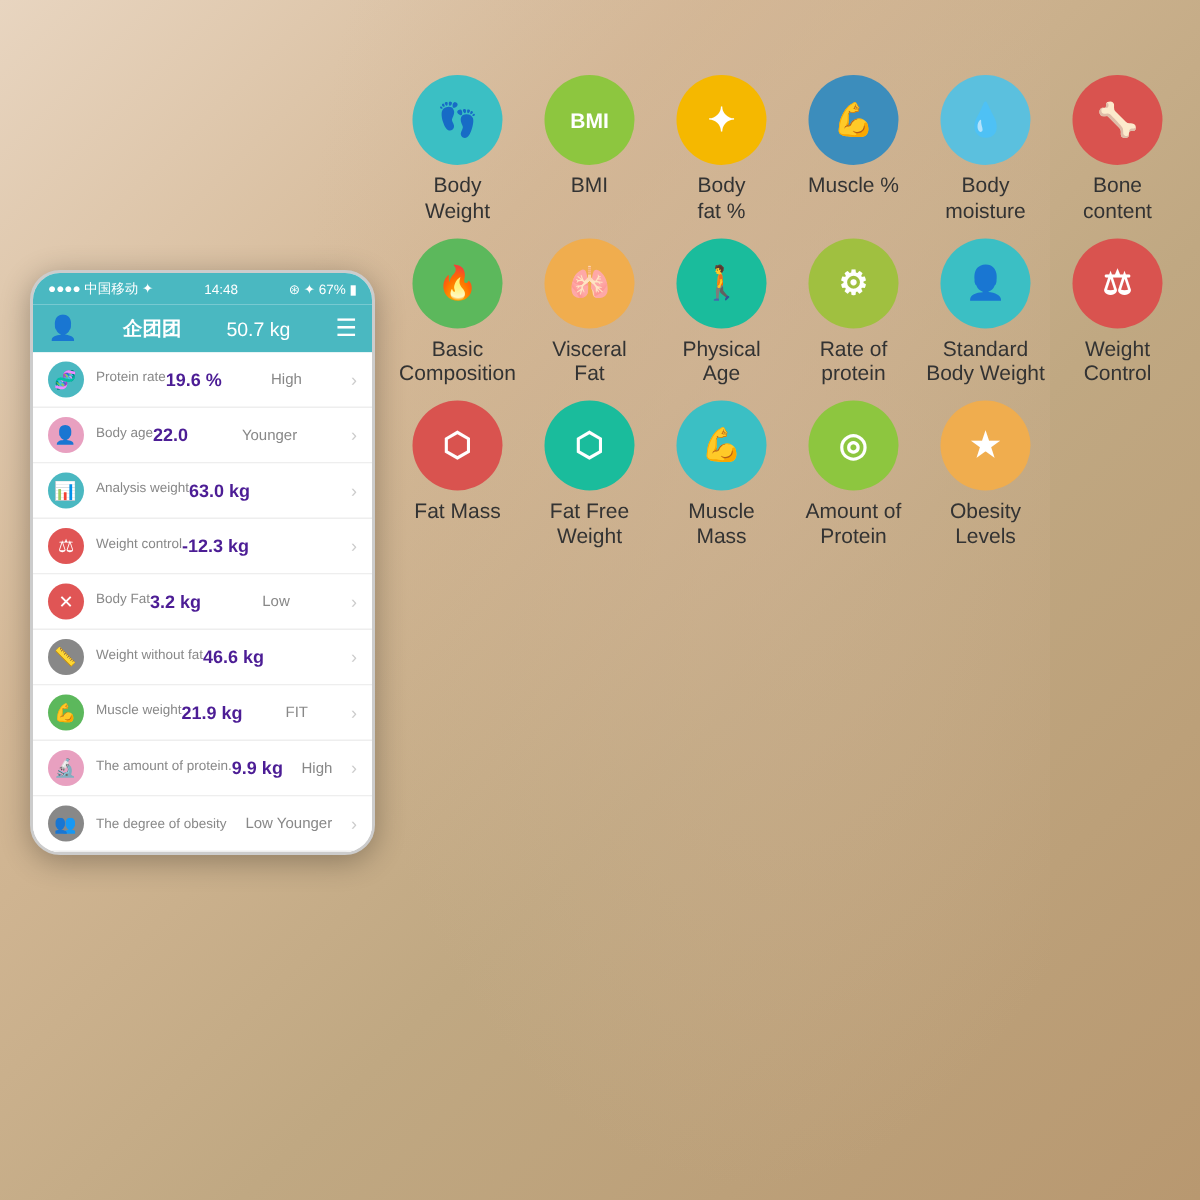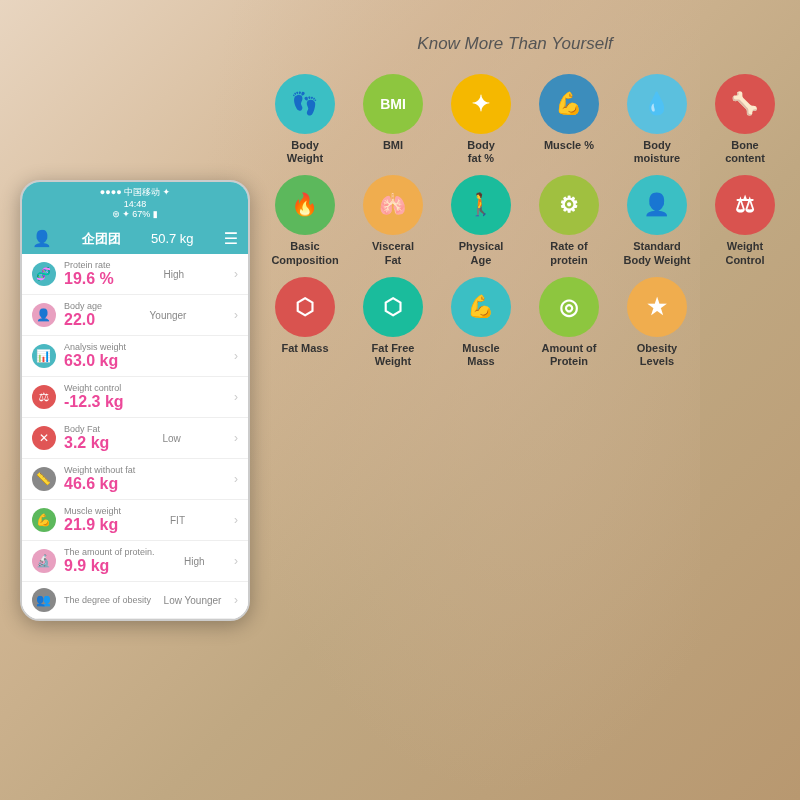--- a/index.html
+++ b/index.html
@@ -77,24 +77,24 @@
       width: 60px;
       height: 60px;
       border-radius: 50%;
       display: flex;
       align-items: center;
       justify-content: center;
       font-size: 22px;
     }
 
     .icon-label {
-      font-size: 11px;
+      font-size: 14px;
       color: #333;
       text-align: center;
-      font-weight: 700;
+      font-weight: 400;
       line-height: 1.2;
     }
 
     
     .phone-mockup {
       position: absolute;
       left: 20px;
       top: 180px;
       width: 230px;
       background: #fff;
@@ -105,21 +105,20 @@
     }
 
     .phone-status-bar {
       background: #4ab8c1;
       padding: 4px 10px;
       display: flex;
       justify-content: space-between;
       align-items: center;
       font-size: 9px;
       color: white;
-      flex-direction: column;
     }
 
     .phone-header {
       background: #4ab8c1;
       padding: 6px 10px;
       display: flex;
       justify-content: space-between;
       align-items: center;
       color: white;
     }
@@ -158,32 +157,32 @@
       border-radius: 50%;
       display: flex;
       align-items: center;
       justify-content: center;
       font-size: 12px;
       color: white;
     }
 
     .phone-row-text {
       display: flex;
-      flex-direction: column;
+      flex-direction: row;
       justify-content: center;
     }
 
     .phone-row-label {
       font-size: 9px;
       color: #888;
     }
 
     .phone-row-value {
-      font-size: 16px;
-      color: #ec4899;
+      font-size: 12px;
+      color: #4c1d95;
       font-weight: bold;
     }
 
     .phone-row-status {
       font-size: 10px;
       color: #888;
     }
 
     .phone-row-arrow {
       color: #ccc;
@@ -192,21 +191,20 @@
   </style>
 </head>
 <body>
 
 <div class="bg-overlay"></div>
 <div class="bg-figure"></div>
 
 <div class="content">
 
   <div class="header-section">
-    <div class="sub-title">Know More Than Yourself</div>
   </div>
 
   <div class="icons-grid" id="icons-grid">
   <div class="icon-item">
         <div class="icon-circle" style="background: rgb(59, 191, 196); font-size: 22px; font-weight: bold; color: white;">👣</div>
         <div class="icon-label" style="white-space: pre-line;">Body
 Weight</div>
       </div>
       <div class="icon-item">
         <div class="icon-circle" style="background: rgb(141, 198, 63); font-size: 14px; font-weight: bold; color: white;">BMI</div>

